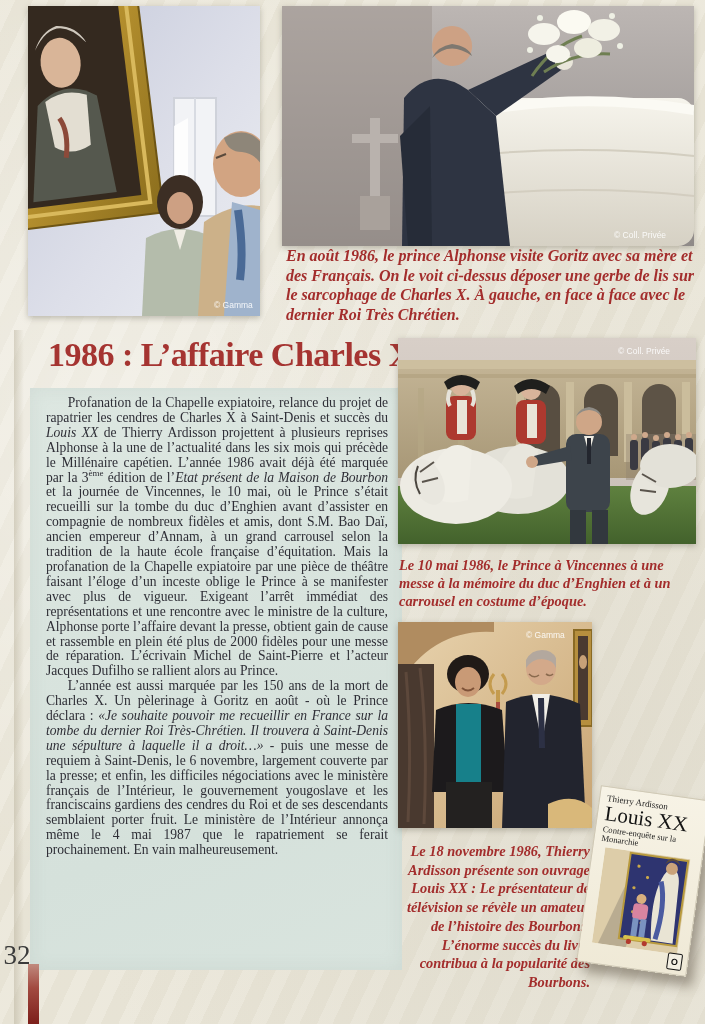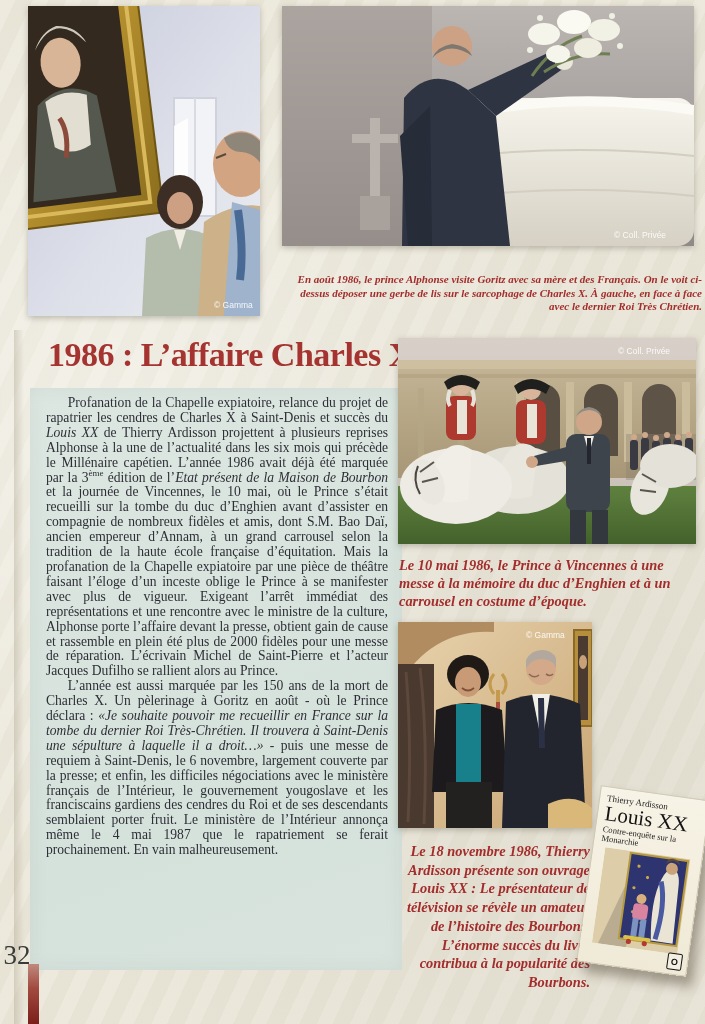--- a/index.html
+++ b/index.html
@@ -21,21 +21,21 @@
   .photo{
     position:absolute;background:#fdba74;
     box-shadow:0 2px 6px rgba(90,85,70,.35);
   }
   .photo svg{display:block;}
   .caption{
     position:absolute;color:var(--accent);
     font-weight:bold;font-style:italic;
     font-family:"Liberation Serif","DejaVu Serif",serif;
   }
-  #caption-goritz{left:286px;top:273px;width:416px;font-size:11px;line-height:1.23;text-align:right;}
+  #caption-goritz{left:286px;top:246px;width:416px;font-size:16px;line-height:1.23;text-align:left;}
   #caption-vincennes{left:399px;top:556px;width:302px;font-size:14.4px;line-height:1.25;text-align:left;}
   #caption-ardisson{left:396px;top:842px;width:194px;font-size:14.4px;line-height:1.3;text-align:right;}
   #page-title{
     position:absolute;left:48px;top:336px;margin:0;
     color:#a53431;font-size:34px;font-weight:bold;letter-spacing:-.5px;
     font-family:"Liberation Serif","DejaVu Serif",serif;white-space:nowrap;
   }
   #article-panel{
     position:absolute;left:30px;top:388px;width:372px;height:582px;
     background:linear-gradient(160deg,#dde7e1, #d5e1db 70%, #d9e4de);

